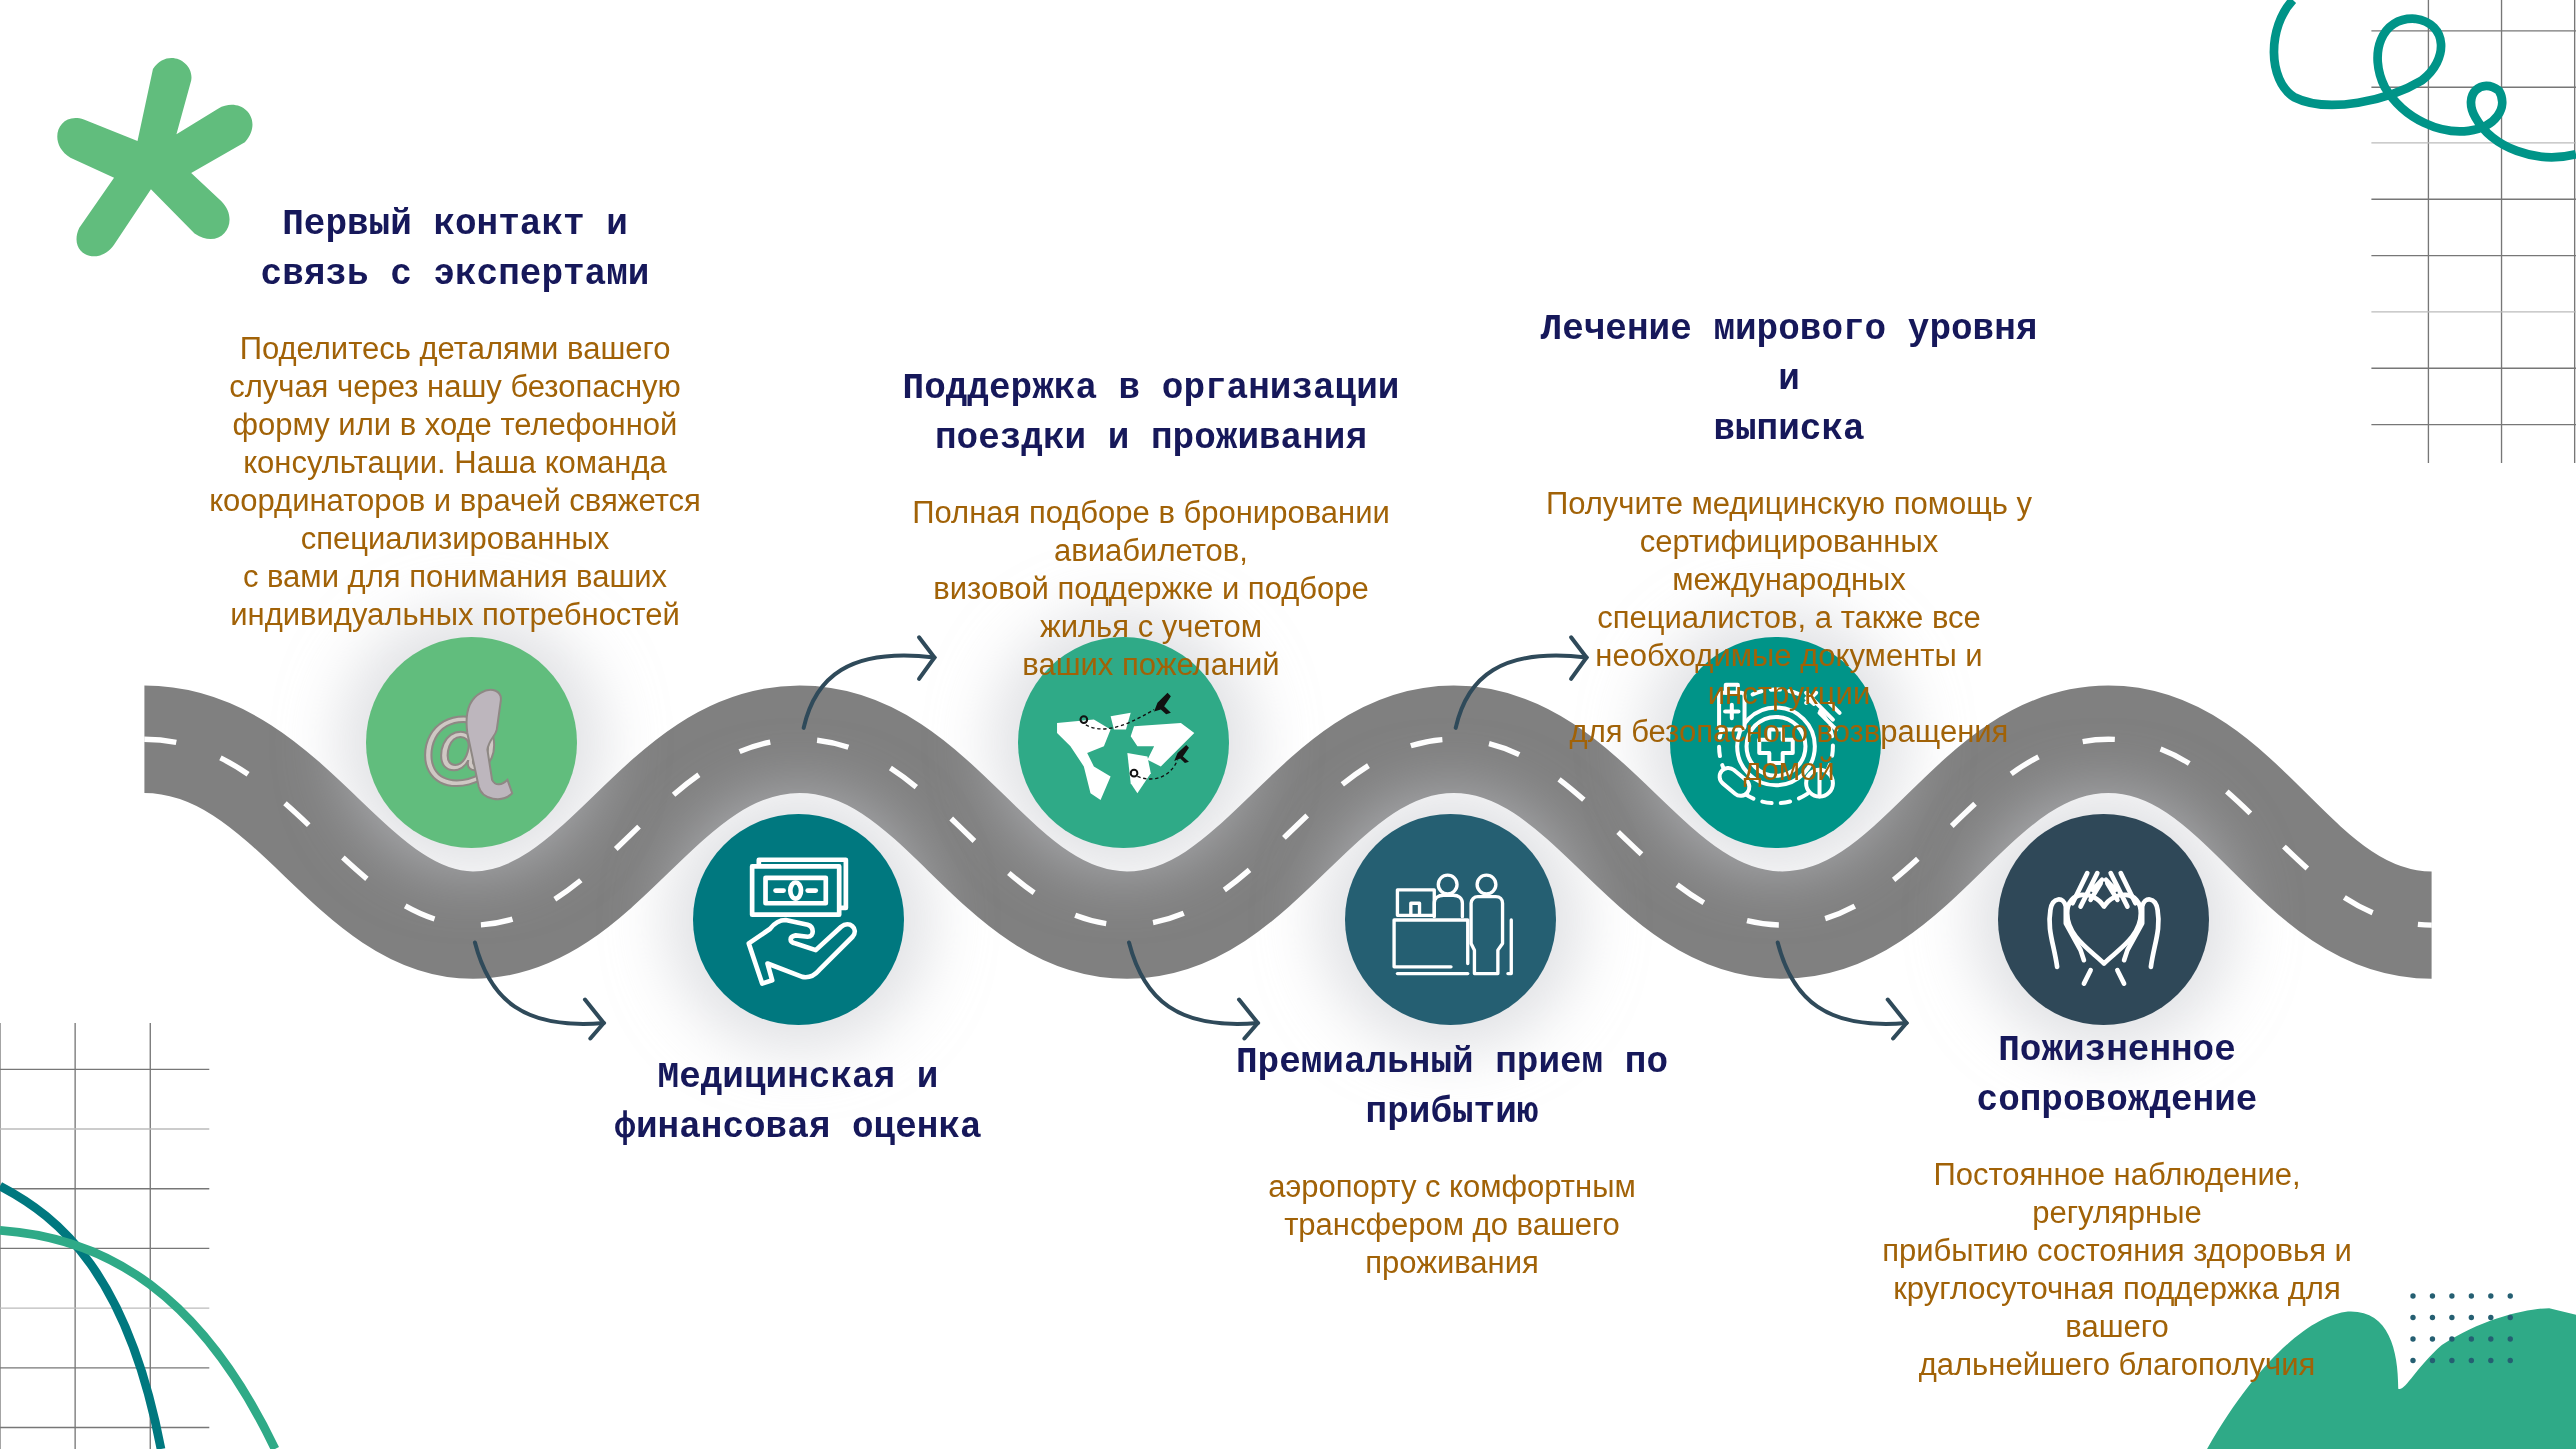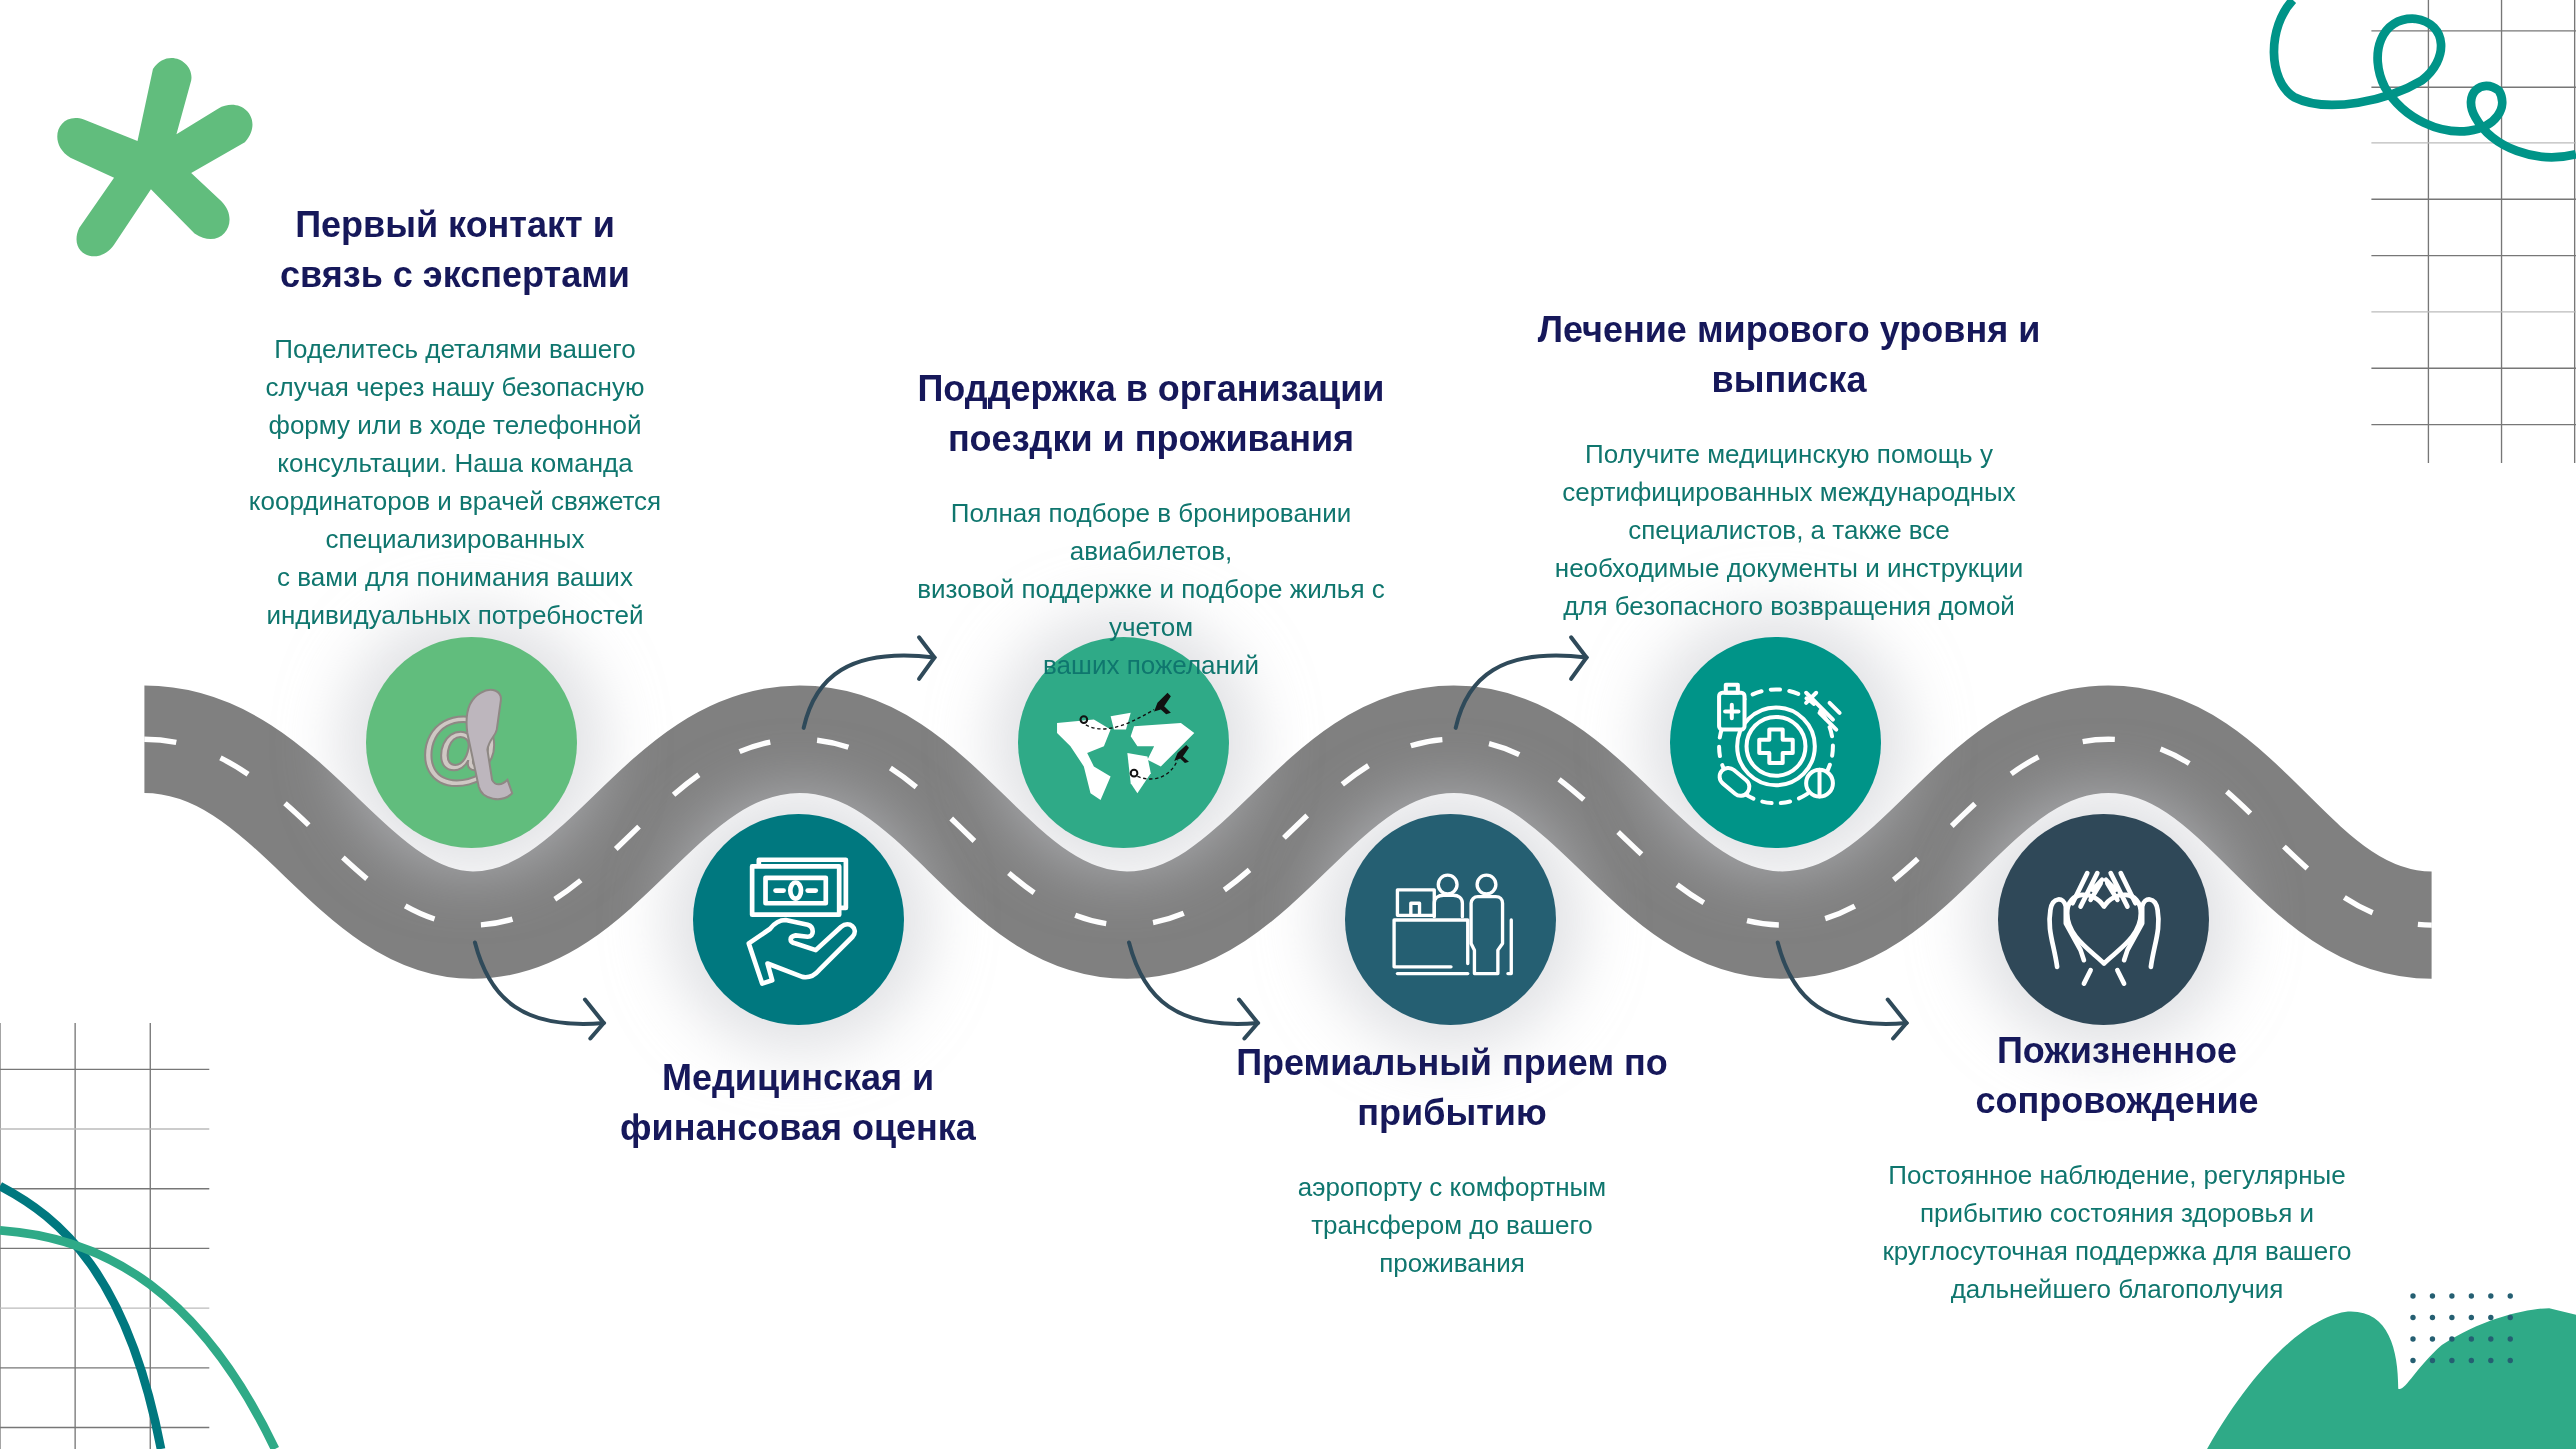--- a/index.html
+++ b/index.html
@@ -1,21 +1,21 @@
 <!DOCTYPE html>
 <html style="font-size:10.7px"><head>
 <meta charset="utf-8">
 <style>
   html, body { margin: 0; padding: 0; background: #ffffff; }
   body { width: 2576px; height: 1449px; position: relative; overflow: hidden;
          font-family: "Liberation Sans", sans-serif; }
   .layer { position: absolute; left: 0; top: 0; width: 2576px; height: 1449px; }
   .step-text { position: absolute; width: 510px; text-align: center; }
-  .step-title { color: #16185a; font-weight: 700; font-size: 36px; line-height: 50px; margin: 0; }
-  .step-desc { color: #0f766e; font-size: 26px; line-height: 38px; margin: 29.5px 0 0 0; }
+  .step-title { color: #16185a; font-weight: 700; font-size: 36px; line-height: 50px; margin: 0; font-family: Liberation Mono, monospace; }
+  .step-desc { color: #a16207; font-size: 31px; line-height: 38px; margin: 29.5px 0 0 0; }
   .step-desc span { display: block; }
   .step-circle { position: absolute; width: 211px; height: 211px; border-radius: 50%;
                  box-shadow: 0 0 60px 27px rgba(200,202,208,0.55); display: flex;
                  align-items: center; justify-content: center; }
   .step-circle svg { width: 154px; height: 154px; }
 </style>
 </head>
 <body>
 
 <svg class="layer" viewBox="0 0 3840 2160" xmlns="http://www.w3.org/2000/svg">

